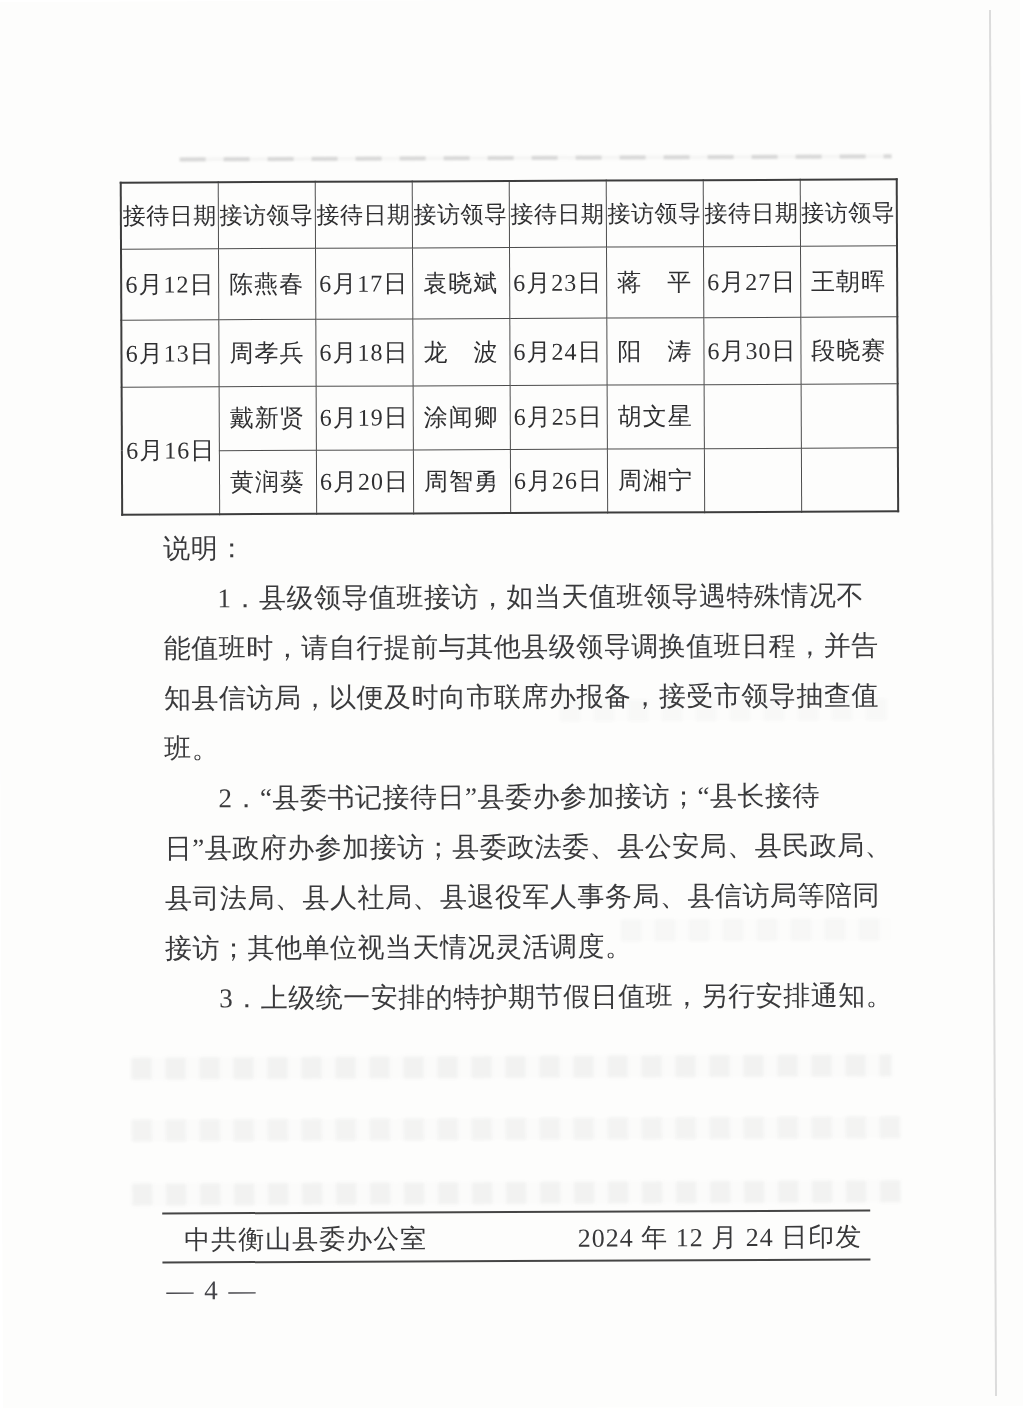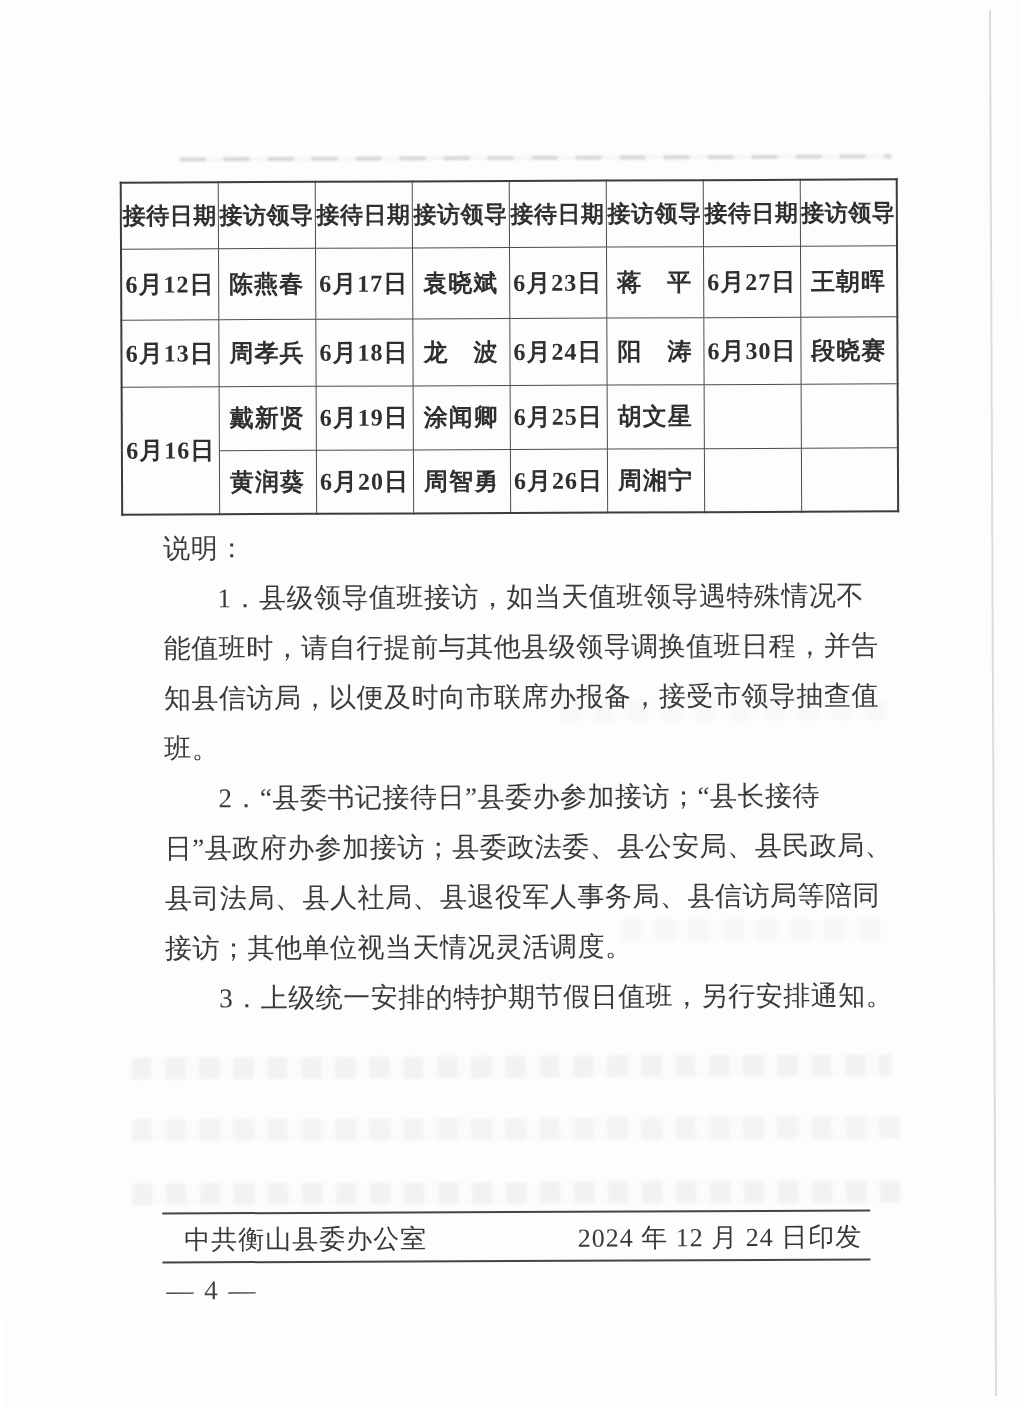--- a/index.html
+++ b/index.html
@@ -42,21 +42,21 @@
     position:absolute;left:122px;top:180px;
     width:778px;
     border-collapse:collapse;
     table-layout:fixed;
     color:#2f2f31;
   }
   table.sched td,table.sched th{
     border:1.5px solid #4d4d4d;
     text-align:center;vertical-align:middle;
     padding:0;
-    font-weight:bold;
+    font-weight:normal;
     overflow:hidden;white-space:nowrap;
   }
   table.sched{border:2px solid #3d3d3d;}
   tr.hrow{height:66px;}
   tr.r1{height:71px;}
   tr.r2{height:67px;}
   tr.r3{height:64px;}
   tr.r4{height:64px;}
   th.hcell{font-size:23px;letter-spacing:.5px;}
   td.dcell{font-size:24px;letter-spacing:1px;}

